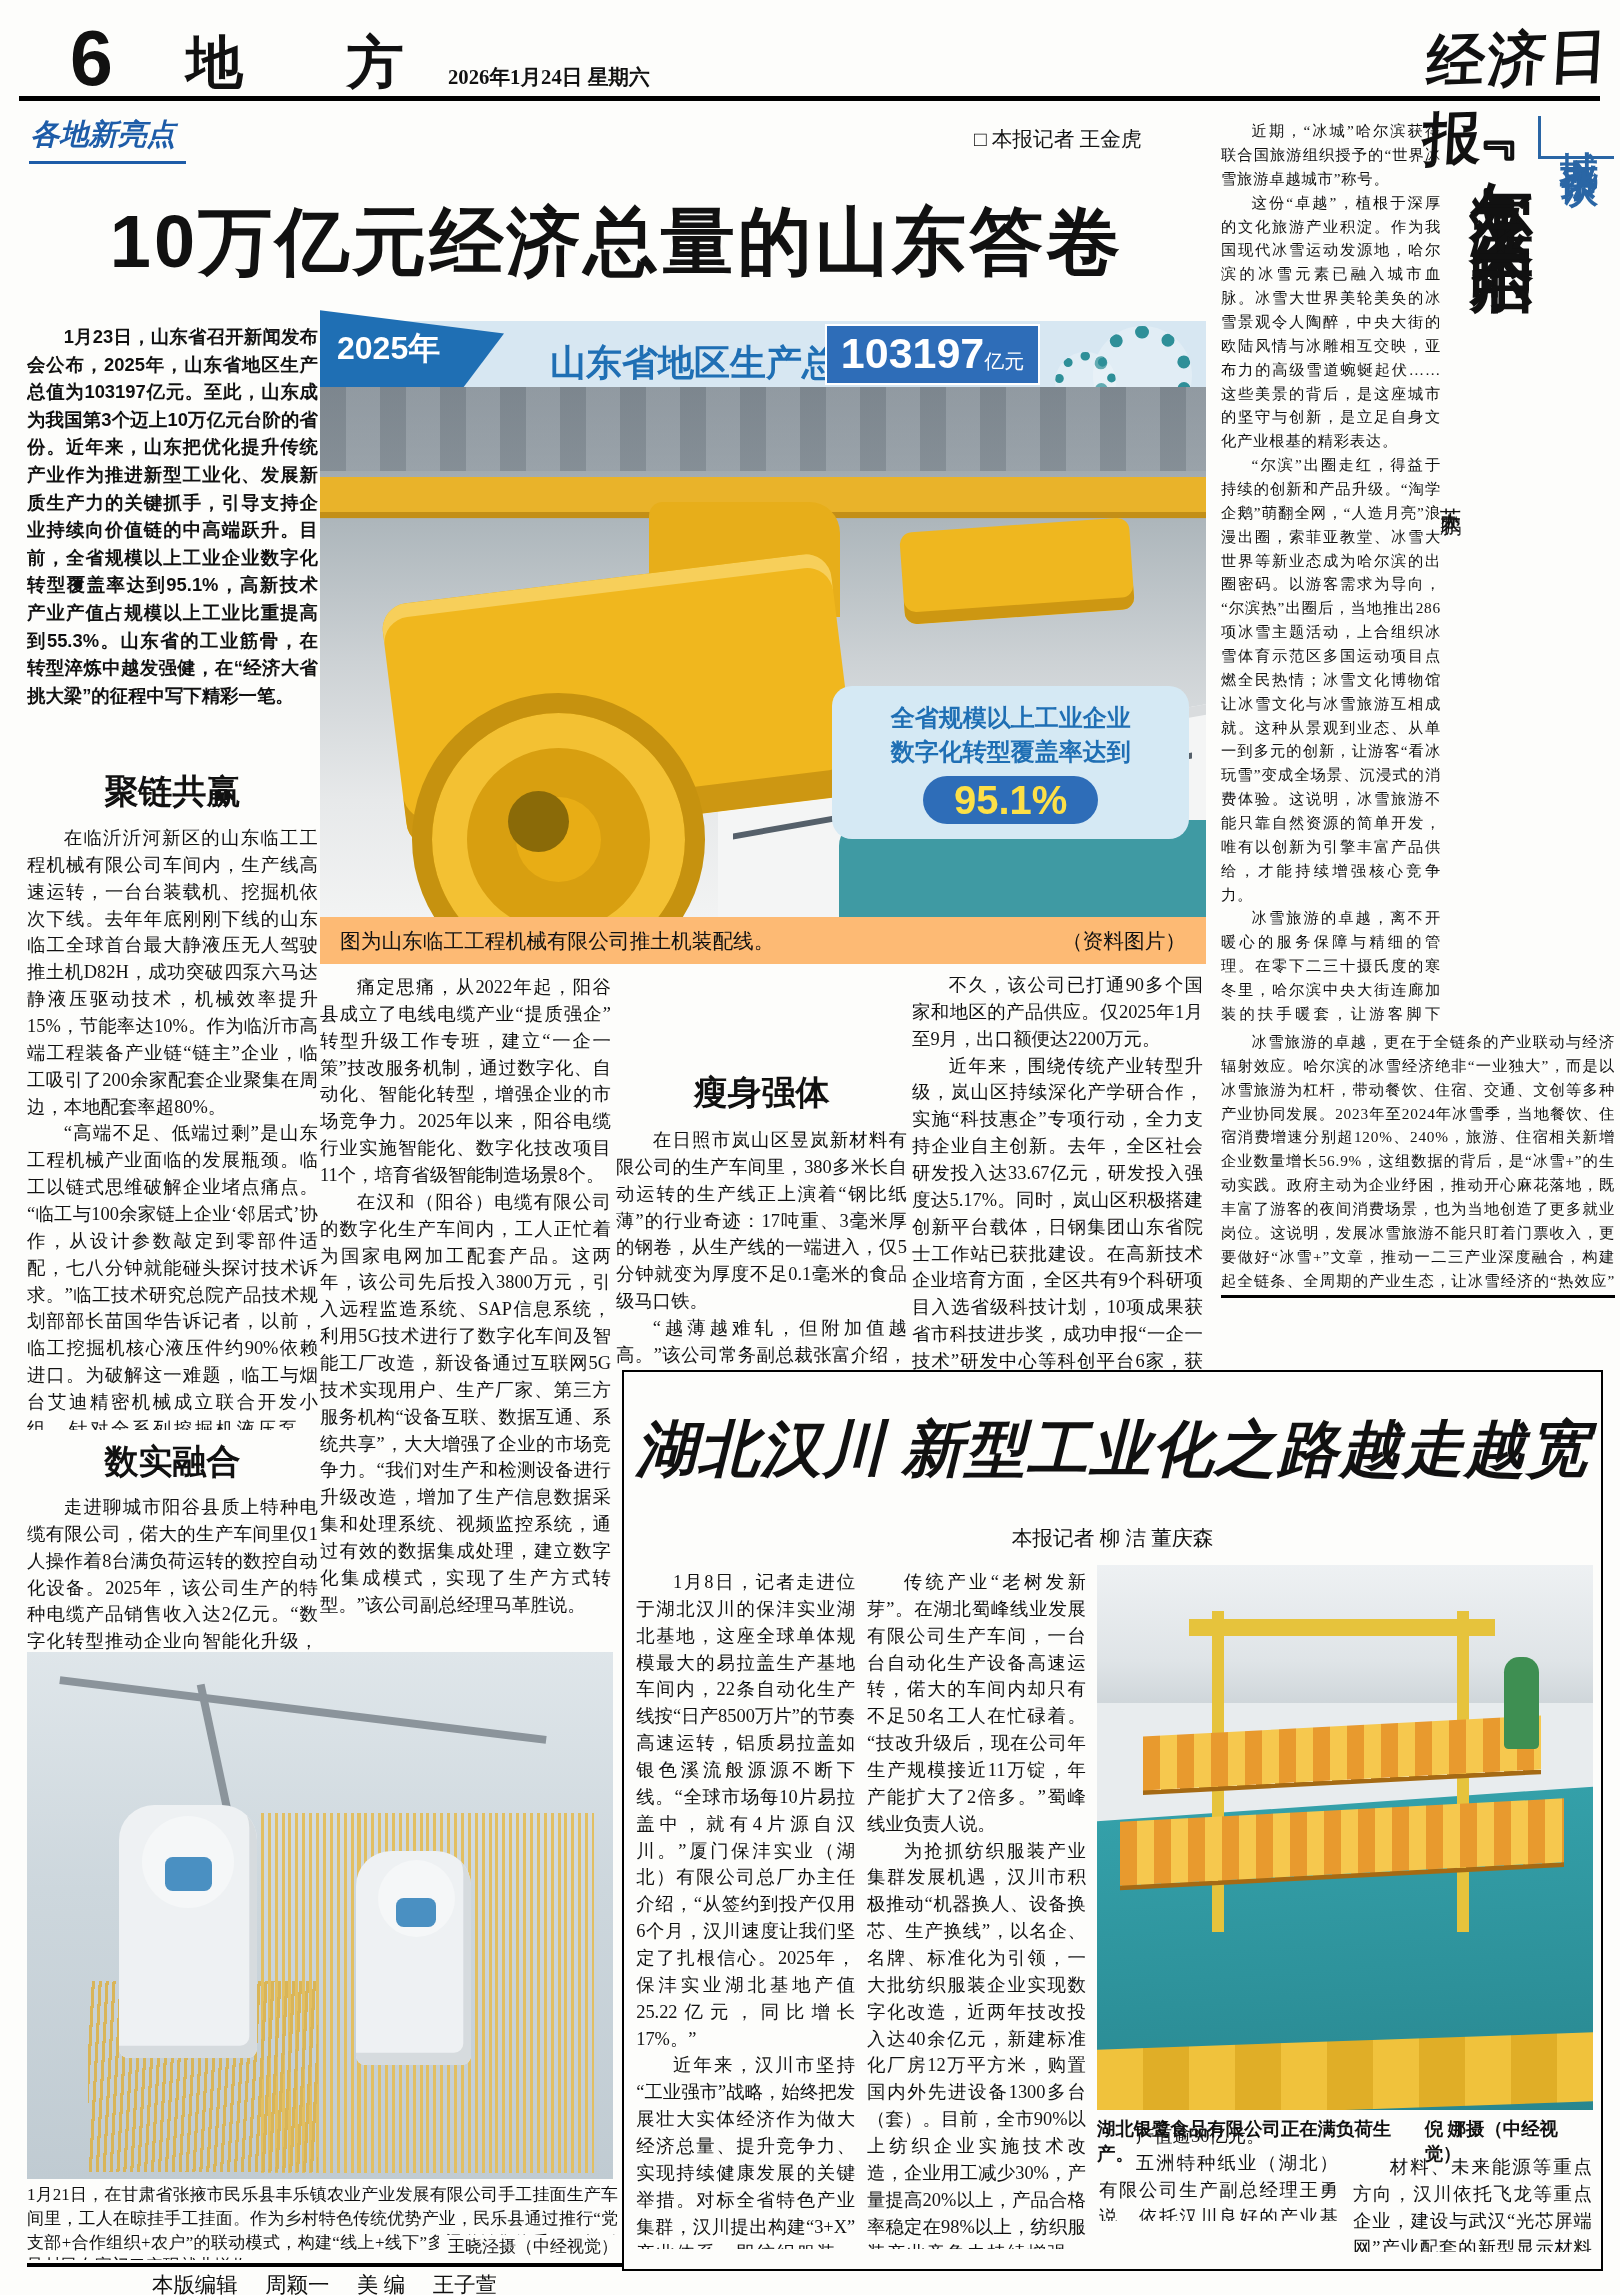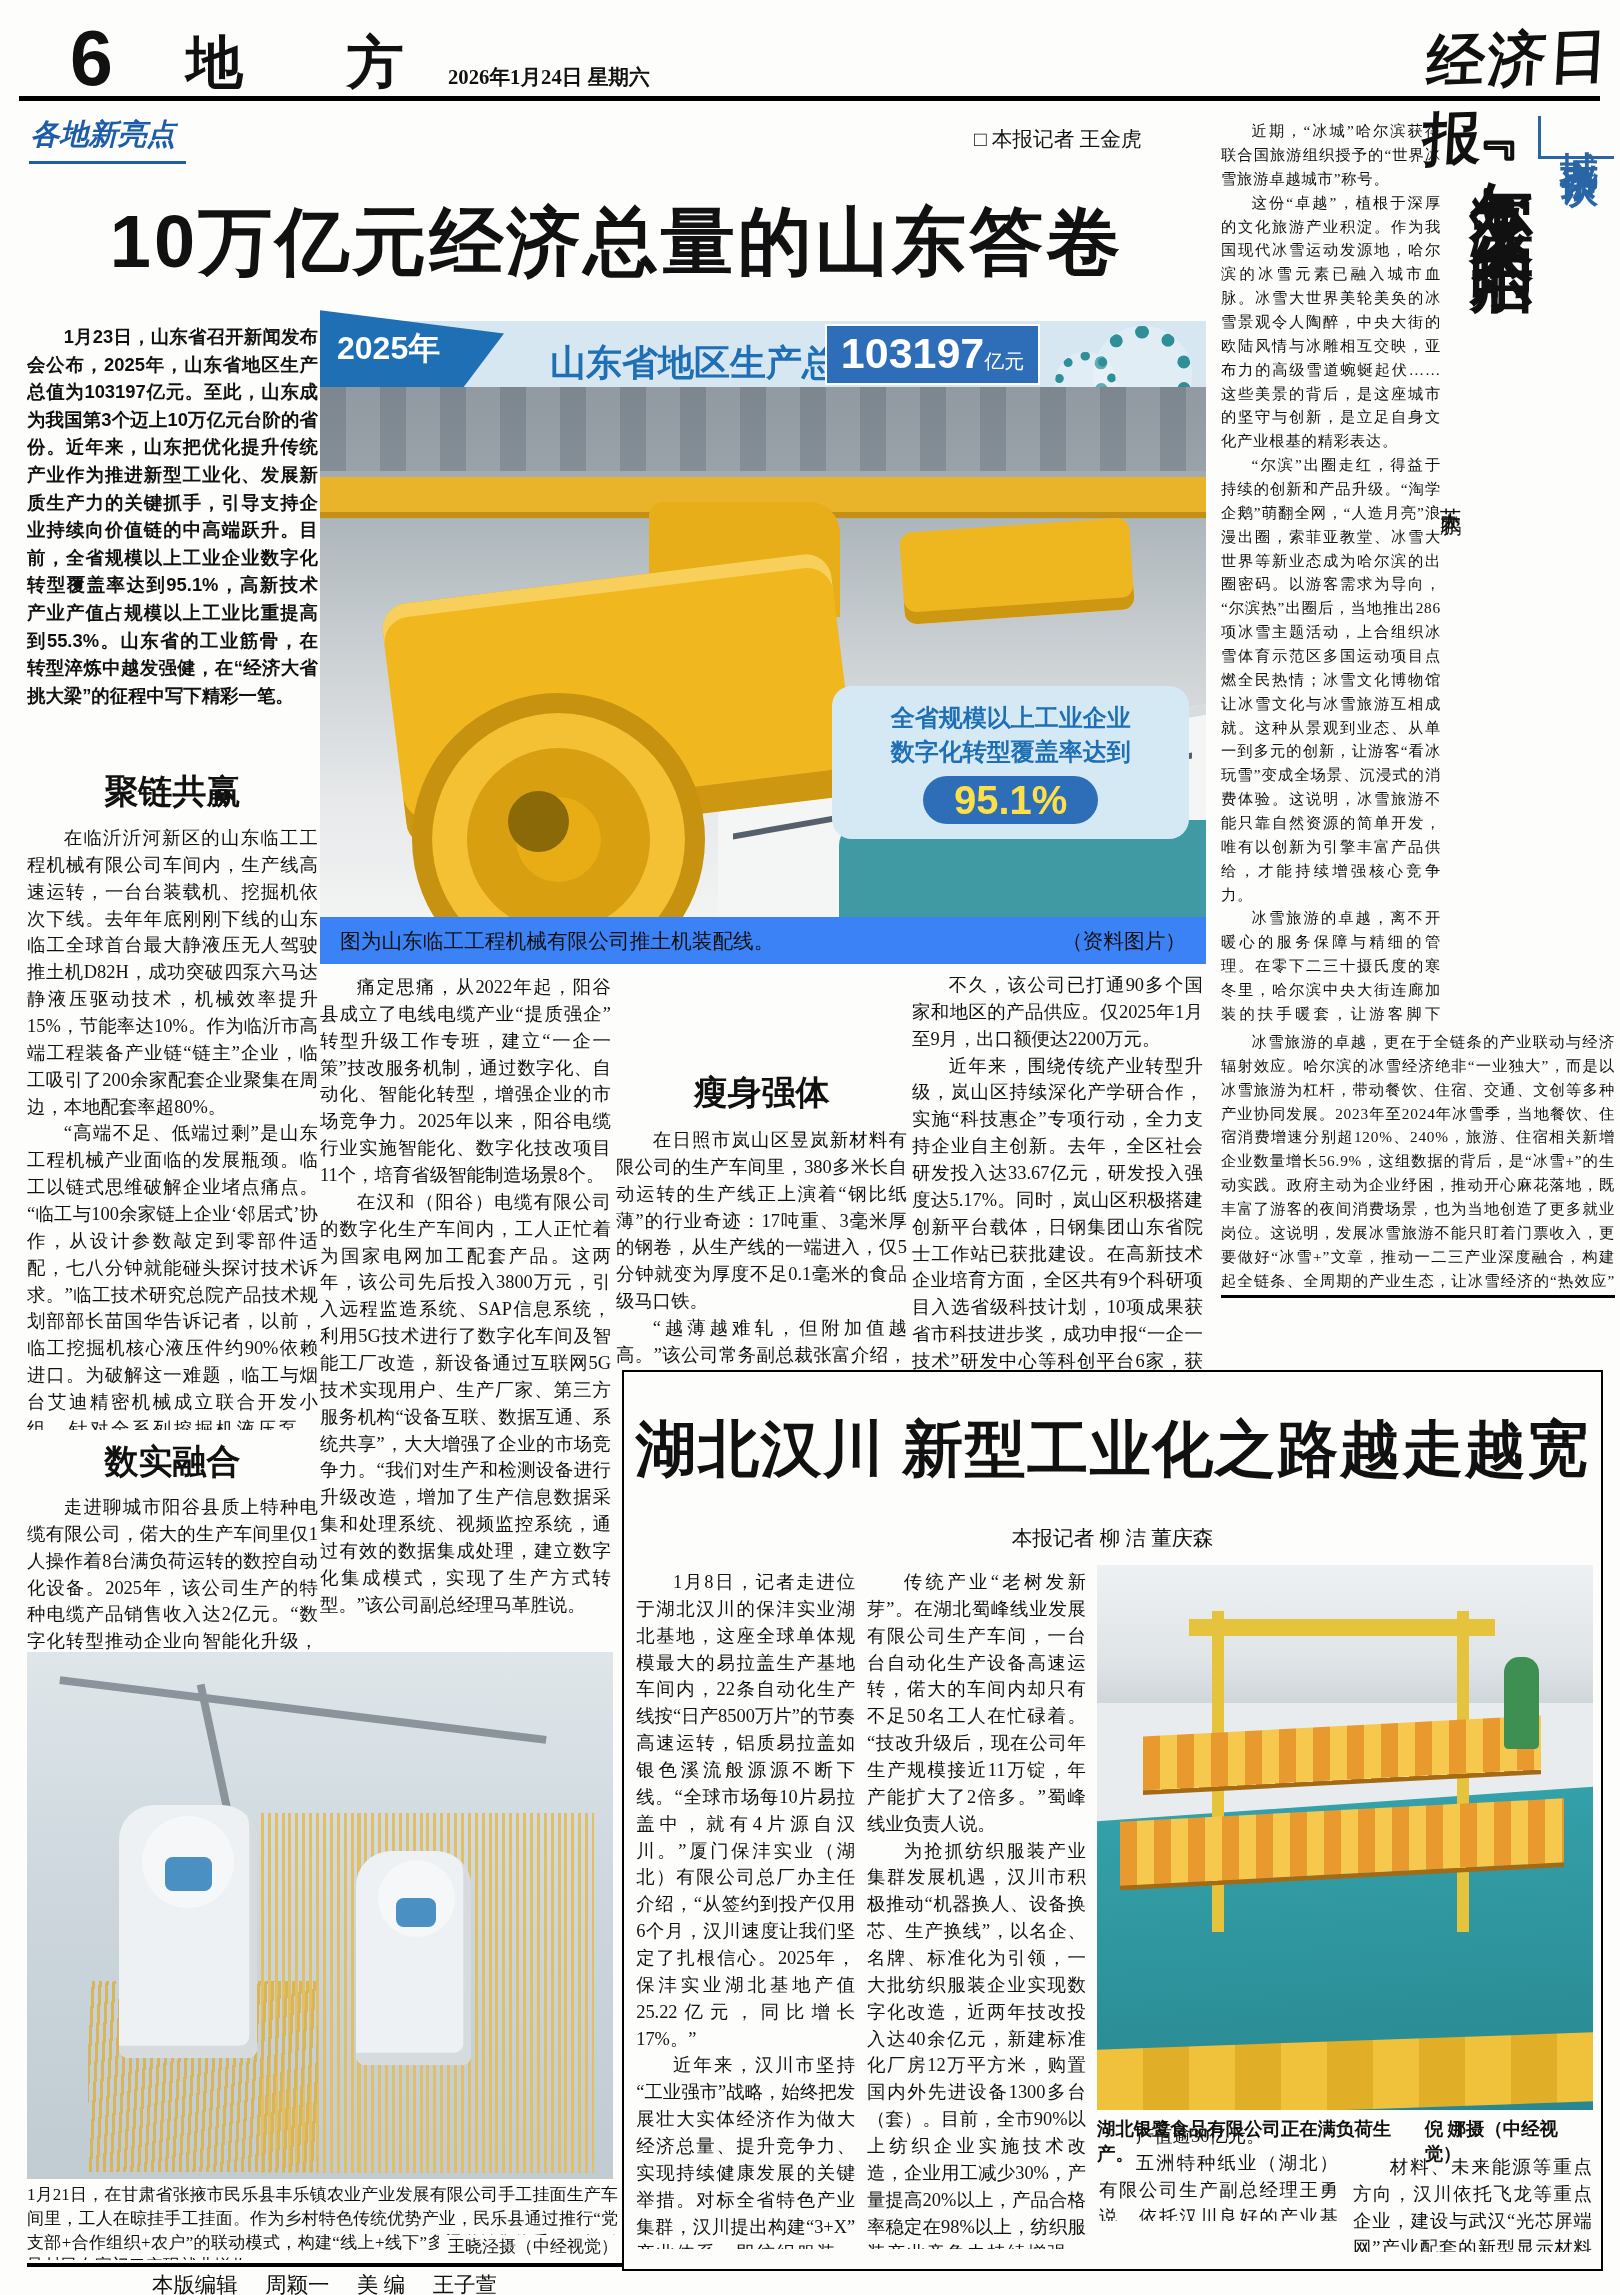--- a/index.html
+++ b/index.html
@@ -69,39 +69,39 @@
   #panel1{position:absolute;right:17px;top:299px;width:329px;background:#d5e9f4;border-radius:20px;
      padding:15.3px 13.8px;text-align:center;}
   #panel1 .lbl{color:#1f6fb4;font-size:24px;font-weight:bold;line-height:1.4;font-family:"Liberation Sans",sans-serif;}
   .bluepill{display:inline-block;background:#2e6db8;color:#fde047;border-radius:34px;font-weight:bold;font-family:"Liberation Sans",sans-serif;}
   #coverage-pill{font-size:40px;padding:1.5px 31px;margin-top:7.7px;}
   #panel2-back{position:absolute;right:0;top:433px;width:367px;height:191px;background:#3f9aa3;border-radius:26px 0 0 26px;}
   #panel2{position:absolute;right:17px;top:450px;width:334px;background:#d5e9f4;border-radius:20px;padding:13.8px 12.2px;}
   .metric-row{display:flex;align-items:center;justify-content:space-between;margin:7.7px 3.1px;}
   .metric-row .lbl{color:#1f6fb4;font-size:22px;font-weight:bold;font-family:"Liberation Sans",sans-serif;}
   .metric-pill{font-size:27.6px;padding:1.5px 13.8px;}
-  #photo-caption-strip{position:absolute;left:0;right:0;bottom:0;height:47px;background:#3b82f6;
+  #photo-caption-strip{position:absolute;left:0;right:0;bottom:0;height:47px;background:#fdba74;
      display:flex;justify-content:space-between;align-items:center;padding:0 20px;font-size:20.7px;box-sizing:border-box;}
 
   
   #sidebar{left:1221px;top:113px;width:394px;height:1180px;}
   #sb-label{position:absolute;right:1.5px;top:3.1px;writing-mode:vertical-rl;text-orientation:upright;
      color:#2a66a5;font-size:38px;font-weight:bold;font-family:"Liberation Sans",sans-serif;
      border-left:3.1px solid #2a66a5;border-bottom:3.1px solid #2a66a5;padding:4.6px 9.2px 10.7px 12.2px;letter-spacing:6.1px;}
   #sb-headline{position:absolute;right:69px;top:7.7px;height:1018px;writing-mode:vertical-rl;text-orientation:upright;
      font-size:64px;font-weight:bold;letter-spacing:9.2px;font-family:"Liberation Sans",sans-serif;}
   #sb-author{position:absolute;right:150px;top:377px;writing-mode:vertical-rl;text-orientation:upright;font-size:21.4px;letter-spacing:4.6px;}
   #sb-body-narrow{position:absolute;left:0;top:6.1px;width:220px;height:905px;font-size:15.3px;line-height:1.56;letter-spacing:0.8px;}
   #sb-body-wide{position:absolute;left:0;top:917px;width:394px;height:263px;font-size:15.3px;line-height:1.56;letter-spacing:0.8px;}
   #sb-rule{position:absolute;left:0;bottom:-4.6px;width:394px;height:3.1px;background:#000;}
 
   
   #hc-box{left:622px;top:1370px;width:977px;height:897px;border:2.3px solid #000;background:#fdfdfb;}
   #hc-headline{position:absolute;left:0;top:37px;width:100%;text-align:center;font-size:61px;font-weight:bold;
-     font-family:"Liberation Serif",serif;letter-spacing:1.5px;}
+     font-family:"Liberation Serif",serif;letter-spacing:1.5px;font-style:italic;}
   #hc-byline{position:absolute;left:0;top:152px;width:100%;text-align:center;font-size:20.7px;}
   .hc-col{position:absolute;font-size:18.4px;line-height:1.46;}
   #hc-col1{left:12.2px;top:197px;width:219px;height:680px;}
   #hc-col2{left:243px;top:197px;width:219px;height:680px;}
   #hc-col3{left:475px;top:751px;width:239px;height:98px;font-family:Liberation Serif, serif;}
   #hc-col4{left:729px;top:782px;width:239px;height:98px;}
   #hc-photo{position:absolute;left:473px;top:193px;width:496px;height:545px;overflow:hidden;background:#e8ecee;}
   .hc-ceiling{position:absolute;left:0;top:0;right:0;height:138px;
      background:linear-gradient(180deg,#eef1f3,#dfe4e7 70%,#cfd6da);}
   .hc-floor{position:absolute;left:-31px;bottom:-46px;right:-31px;height:352px;background:linear-gradient(180deg,#34a0a9,#27848d);transform:skewY(-4deg);}

